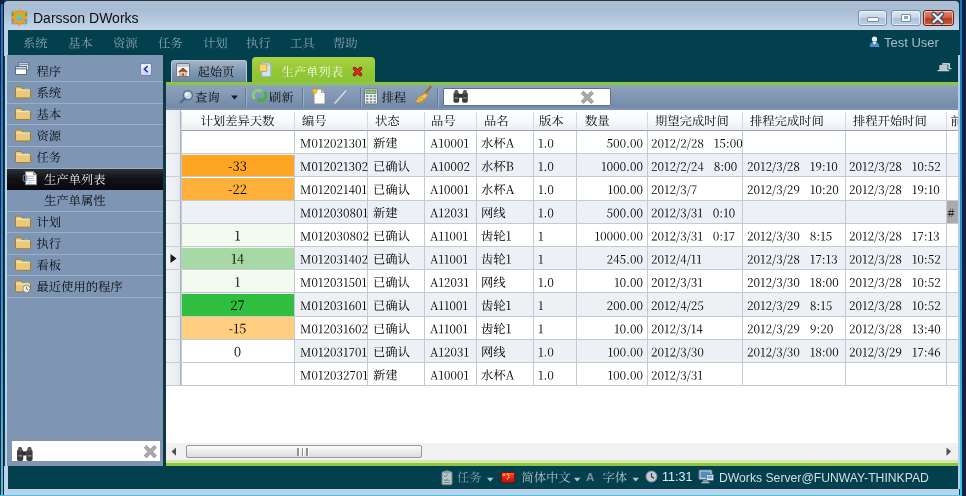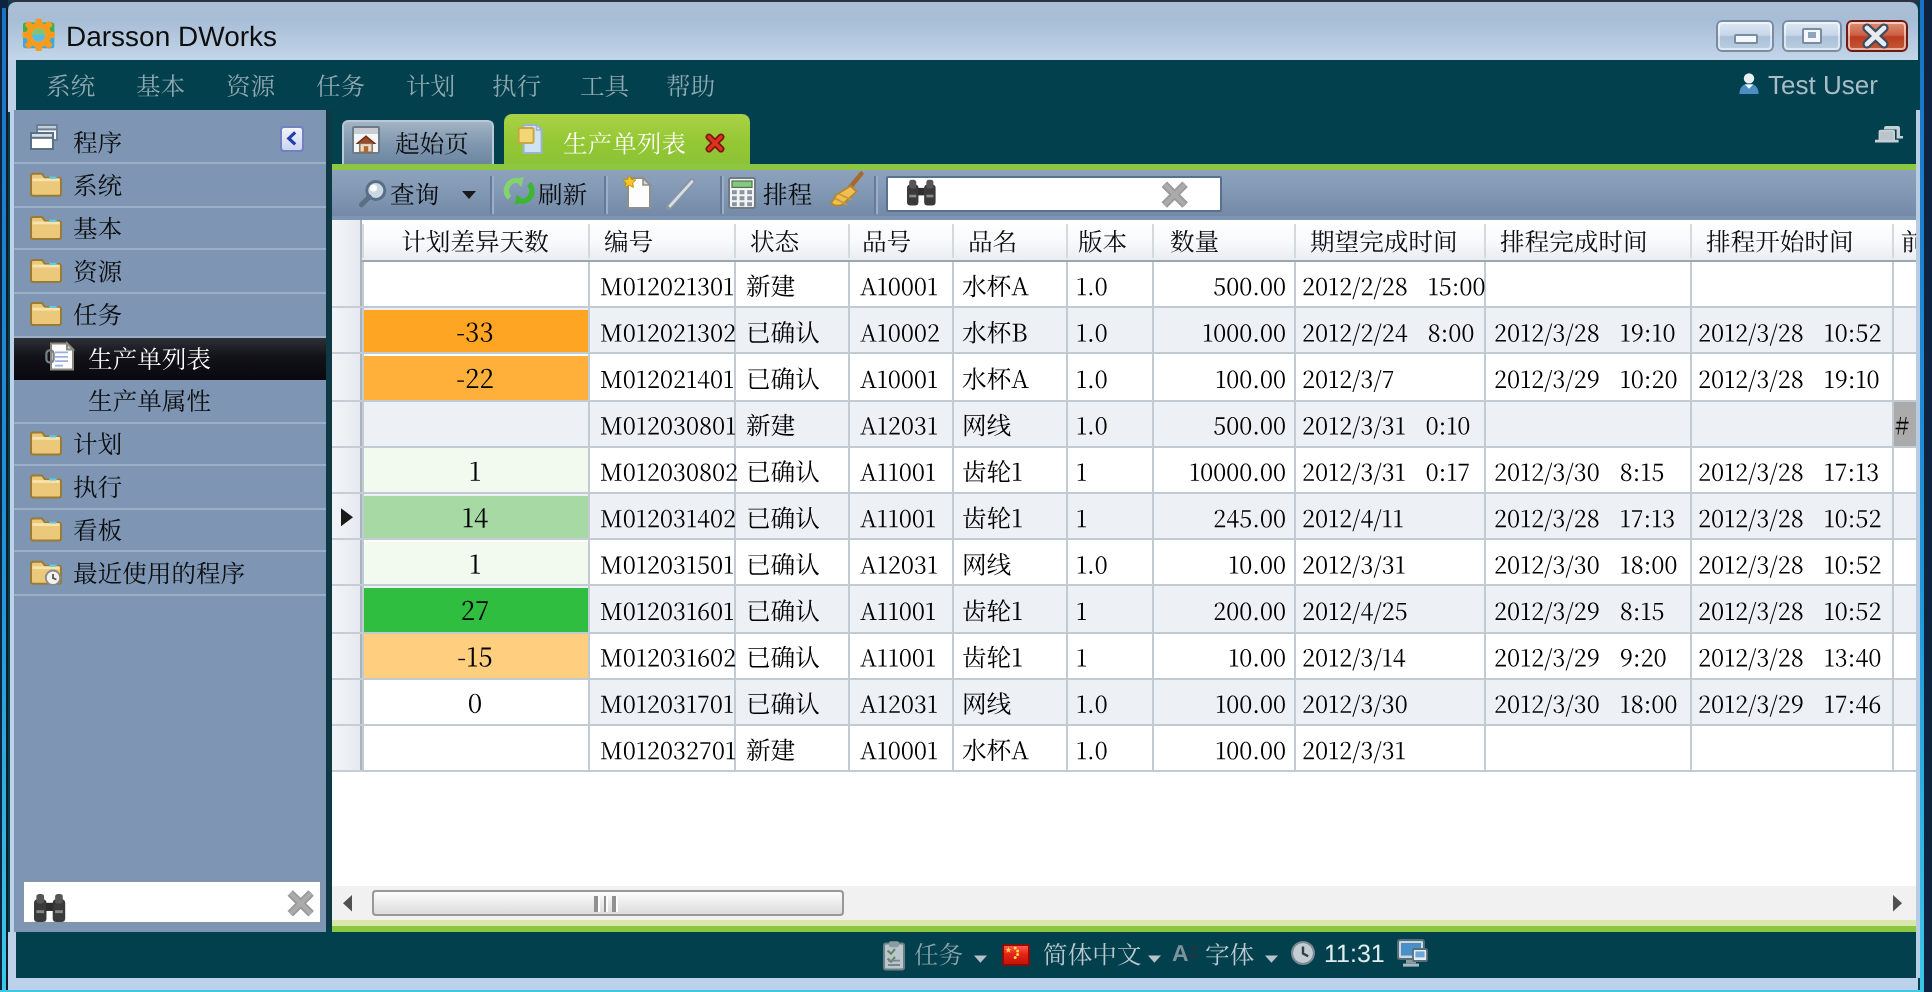--- a/index.html
+++ b/index.html
@@ -135,20 +135,21 @@
 <div style="position:absolute;left:306px;top:448px;width:1.5px;height:7.5px;background:#909090;"></div>
 <div style="position:absolute;left:307.5px;top:448px;width:1px;height:7.5px;background:#fdfdfd;"></div>
 <div style="position:absolute;left:165.5px;top:460px;width:792.5px;height:2.5px;background:#d9e6ac;"></div>
 <div style="position:absolute;left:165.5px;top:462.5px;width:792.5px;height:3px;background:#8dc63f;"></div>
 <div style="position:absolute;left:7.5px;top:465.5px;width:952.7px;height:23px;background:#02404E;"></div>
 <div style="position:absolute;left:3.5px;top:465.5px;width:4px;height:23px;background:#bdd2e8;"></div>
 <div style="position:absolute;left:500.5px;top:472px;width:14.5px;height:10.5px;background:linear-gradient(180deg,#ff5a50 0%,#e62418 45%,#c01408 100%);border:1px solid #8a0e06;box-sizing:border-box;border-radius:1px;"></div>
 <div style="position:absolute;left:33px;top:10.5px;font-family:&quot;Liberation Sans&quot;,sans-serif;font-size:14px;color:#0e0e0e;font-weight:normal;letter-spacing:0;white-space:pre;line-height:1;">Darsson DWorks</div>
 <div style="position:absolute;left:884px;top:36.3px;font-family:&quot;Liberation Sans&quot;,sans-serif;font-size:13px;color:#a9bdc6;font-weight:normal;letter-spacing:0;white-space:pre;line-height:1;">Test User</div>
 <div style="position:absolute;left:662px;top:471px;font-family:&quot;Liberation Sans&quot;,sans-serif;font-size:12.5px;color:#e2ebee;font-weight:normal;letter-spacing:0;white-space:pre;line-height:1;">11:31</div>
+<div style="position:absolute;left:719px;top:471.5px;font-family:&quot;Liberation Sans&quot;,sans-serif;font-size:12.2px;color:#d5dfe3;font-weight:normal;letter-spacing:0;white-space:pre;line-height:1;">DWorks Server@FUNWAY-THINKPAD</div>
 <svg width="966" height="496" viewBox="0 0 966 496" style="position:absolute;left:0;top:0;">
 <defs>
 <path id="u0023" d="M0.327 0H0.363L0.394 -0.206H0.515V-0.271H0.404L0.431 -0.447H0.551V-0.513H0.441L0.47 -0.706H0.435L0.405 -0.513H0.216L0.245 -0.706H0.209L0.18 -0.513H0.061V-0.447H0.17L0.144 -0.271H0.024V-0.206H0.134L0.103 0H0.138L0.169 -0.206H0.359ZM0.179 -0.271 0.206 -0.447H0.395L0.368 -0.271Z"></path>
 <path id="u002D" d="M0.043 -0.242H0.302V-0.293H0.043Z"></path>
 <path id="u002E" d="M0.163 0.015C0.198 0.015 0.225 -0.014 0.225 -0.046C0.225 -0.081 0.198 -0.108 0.163 -0.108C0.127 -0.108 0.102 -0.081 0.102 -0.046C0.102 -0.014 0.127 0.015 0.163 0.015Z"></path>
 <path id="u002F" d="M0.008 0.174H0.054L0.344 -0.772H0.3Z"></path>
 <path id="u0030" d="M0.278 0.015C0.398 0.015 0.509 -0.094 0.509 -0.366C0.509 -0.634 0.398 -0.743 0.278 -0.743C0.158 -0.743 0.047 -0.634 0.047 -0.366C0.047 -0.094 0.158 0.015 0.278 0.015ZM0.278 -0.016C0.203 -0.016 0.13 -0.1 0.13 -0.366C0.13 -0.628 0.203 -0.711 0.278 -0.711C0.352 -0.711 0.426 -0.628 0.426 -0.366C0.426 -0.1 0.352 -0.016 0.278 -0.016Z"></path>
 <path id="u0031" d="M0.075 0 0.427 0.001V-0.027L0.298 -0.042L0.296 -0.23V-0.569L0.3 -0.727L0.285 -0.738L0.07 -0.683V-0.653L0.214 -0.677V-0.23L0.212 -0.042L0.075 -0.028Z"></path>
 <path id="u0032" d="M0.064 0H0.511V-0.07H0.119C0.18 -0.137 0.239 -0.202 0.268 -0.232C0.42 -0.388 0.481 -0.461 0.481 -0.553C0.481 -0.671 0.412 -0.743 0.278 -0.743C0.176 -0.743 0.08 -0.691 0.064 -0.589C0.07 -0.569 0.086 -0.558 0.105 -0.558C0.128 -0.558 0.144 -0.571 0.154 -0.61L0.178 -0.697C0.204 -0.708 0.229 -0.712 0.254 -0.712C0.343 -0.712 0.396 -0.655 0.396 -0.555C0.396 -0.467 0.352 -0.397 0.246 -0.269C0.197 -0.211 0.13 -0.132 0.064 -0.054Z"></path>
 <path id="u0033" d="M0.256 0.015C0.396 0.015 0.493 -0.065 0.493 -0.188C0.493 -0.293 0.434 -0.366 0.305 -0.384C0.416 -0.409 0.472 -0.482 0.472 -0.567C0.472 -0.672 0.398 -0.743 0.27 -0.743C0.175 -0.743 0.086 -0.703 0.069 -0.604C0.075 -0.587 0.09 -0.579 0.107 -0.579C0.132 -0.579 0.147 -0.59 0.156 -0.624L0.179 -0.701C0.204 -0.709 0.227 -0.712 0.251 -0.712C0.338 -0.712 0.387 -0.657 0.387 -0.564C0.387 -0.457 0.318 -0.399 0.221 -0.399H0.181V-0.364H0.226C0.346 -0.364 0.408 -0.301 0.408 -0.191C0.408 -0.085 0.344 -0.016 0.233 -0.016C0.205 -0.016 0.181 -0.021 0.159 -0.029L0.135 -0.107C0.126 -0.144 0.112 -0.158 0.088 -0.158C0.069 -0.158 0.054 -0.147 0.047 -0.127C0.067 -0.034 0.142 0.015 0.256 0.015Z"></path>

